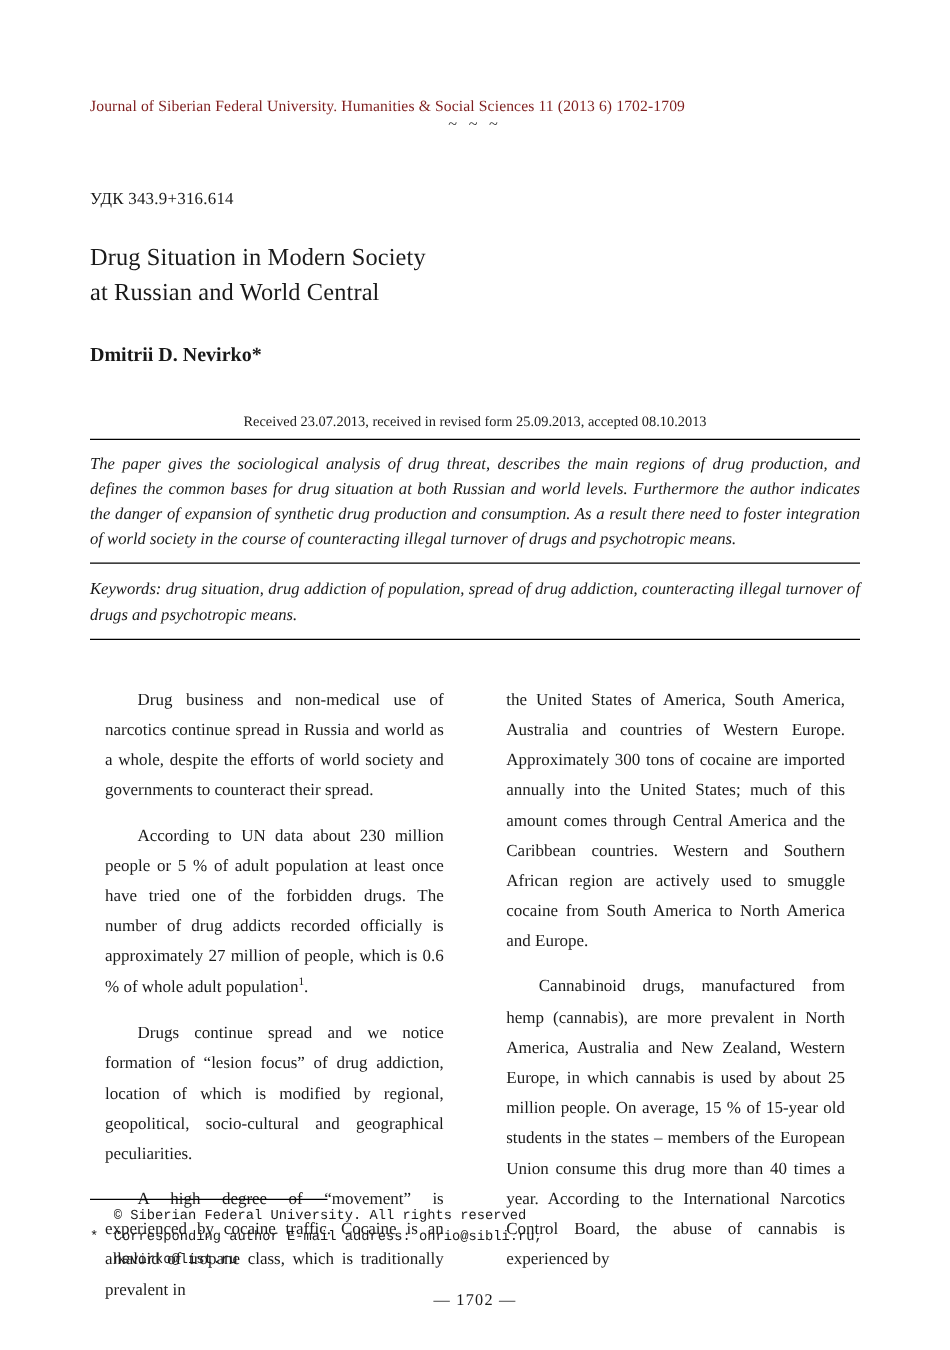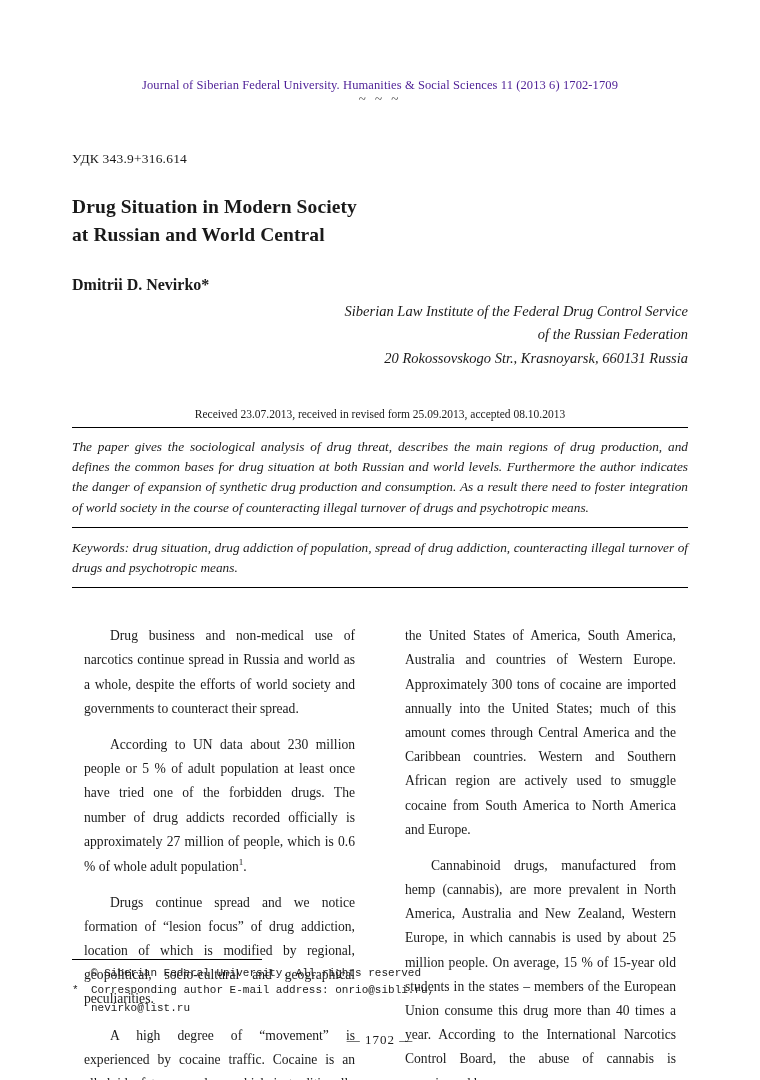--- a/index.html
+++ b/index.html
@@ -15,42 +15,41 @@
     overflow: hidden;
   }
   .page {
     position: relative;
     width: 760px;
     height: 1080px;
     box-sizing: border-box;
     padding: 78px 72px 0 72px;
   }
   .journal-header {
-    text-align: center;
     font-size: 12.5px;
     letter-spacing: 0.1px;
-    color: #4c1d95;
+    color: #7f1d1d;
   }
   .tilde-row {
     text-align: center;
     font-size: 13px;
     letter-spacing: 3px;
     color: #333;
     margin-top: -2px;
     height: 16px;
   }
   .udk {
     margin-top: 44px;
     font-size: 13.5px;
     letter-spacing: 0.2px;
   }
   .title {
     margin-top: 26px;
     font-size: 19.5px;
-    font-weight: bold;
+    font-weight: normal;
     line-height: 1.45;
     letter-spacing: 0.1px;
   }
   .title .line2 { display: block; }
   .author {
     margin-top: 26px;
     font-size: 16px;
     font-weight: bold;
   }
   .affil {
@@ -147,25 +146,20 @@
 
   <div class="udk">УДК 343.9+316.614</div>
 
   <div class="title">
     <span>Drug Situation in Modern Society</span>
     <span class="line2">at Russian and World Central</span>
   </div>
 
   <div class="author">Dmitrii D. Nevirko*</div>
 
-  <div class="affil">
-    <div>Siberian Law Institute of the Federal Drug Control Service</div>
-    <div>of the Russian Federation</div>
-    <div>20 Rokossovskogo Str., Krasnoyarsk, 660131 Russia</div>
-  </div>
 
   <div class="received">Received 23.07.2013, received in revised form 25.09.2013, accepted 08.10.2013</div>
 
   <hr class="rule thick">
 
   <div class="abstract">The paper gives the sociological analysis of drug threat, describes the main regions of drug production, and defines the common bases for drug situation at both Russian and world levels. Furthermore the author indicates the danger of expansion of synthetic drug production and consumption. As a result there need to foster integration of world society in the course of counteracting illegal turnover of drugs and psychotropic means.</div>
 
   <hr class="rule">
 
   <div class="keywords">Keywords: drug situation, drug addiction of population, spread of drug addiction, counteracting illegal turnover of drugs and psychotropic means.</div>

